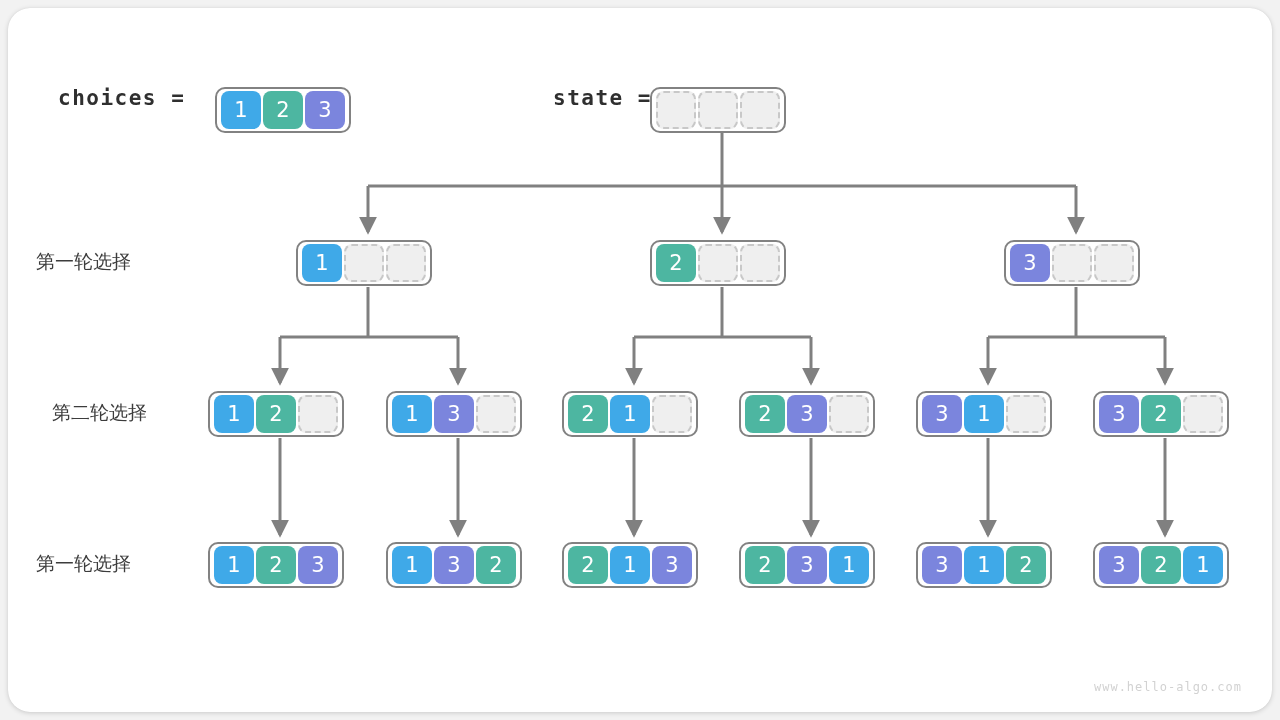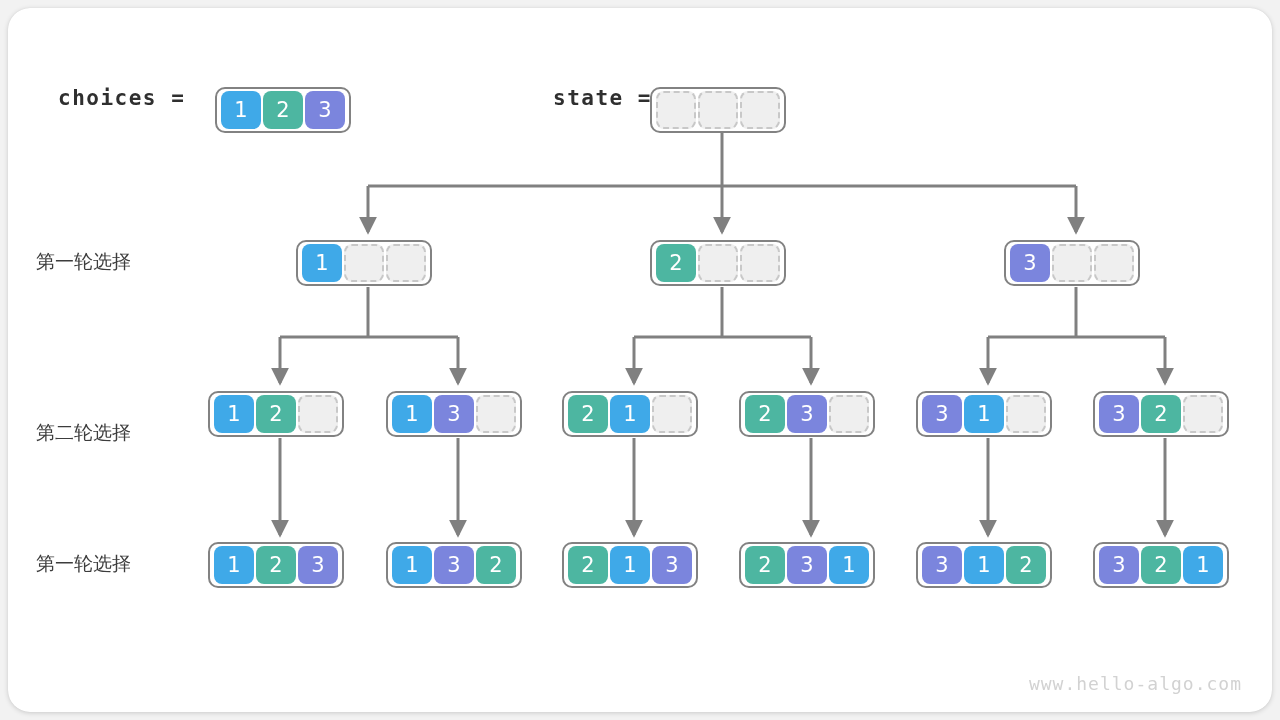--- a/index.html
+++ b/index.html
@@ -52,21 +52,21 @@
     font-family: Liberation Mono, monospace;
     font-size: 19px;
     color: #3c3c3c;
     white-space: nowrap;
   }
   #watermark {
     position: absolute;
     right: 38px;
     bottom: 26px;
     font-family: "DejaVu Sans Mono", "Liberation Mono", monospace;
-    font-size: 18px;
+    font-size: 12px;
     color: #d2d2d2;
     letter-spacing: 1px;
     white-space: nowrap;
   }
   
   .array {
     position: absolute;
     display: flex;
     align-items: center;
     box-sizing: border-box;
@@ -152,21 +152,21 @@
       <div class="cell teal">2</div>
       <div class="cell purple">3</div>
     </div>
   <div id="state-array" class="array" style="left:650px; top:87px;">
       <div class="cell empty"></div>
       <div class="cell empty"></div>
       <div class="cell empty"></div>
     </div>
 
   <div class="row-label" style="left:36px; top:262px; transform:translateY(-50%);">第一轮选择</div>
-  <div class="row-label" style="left:36px; top:413px; transform:translateY(-50%);margin-top:20px;">第二轮选择</div>
+  <div class="row-label" style="left:52px; top:413px; transform:translateY(-50%);">第二轮选择</div>
   <div class="row-label" style="left:36px; top:564px; transform:translateY(-50%);">第一轮选择</div>
 
   <div id="tree-nodes">
       <div class="array" style="left: 296px; top: 240px;">
         <div class="cell blue">1</div>
         <div class="cell empty"></div>
         <div class="cell empty"></div>
       </div>
       <div class="array" style="left: 650px; top: 240px;">
         <div class="cell teal">2</div>

